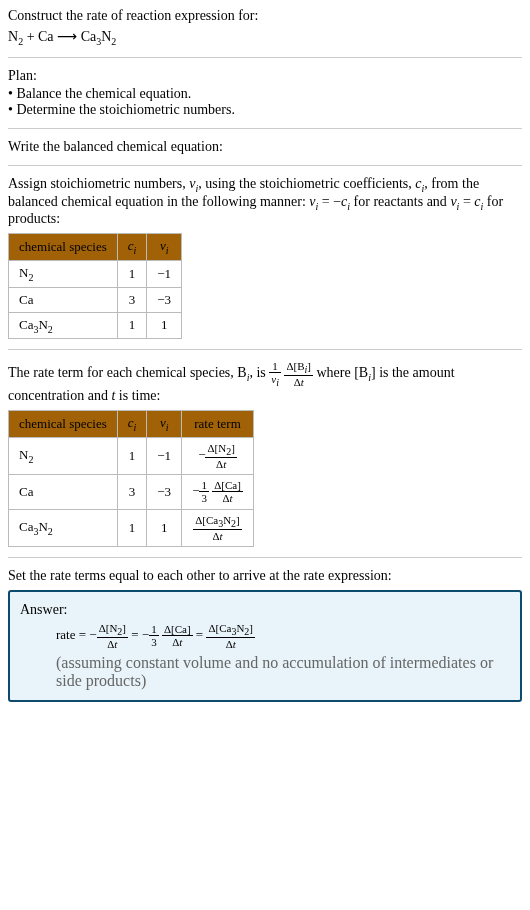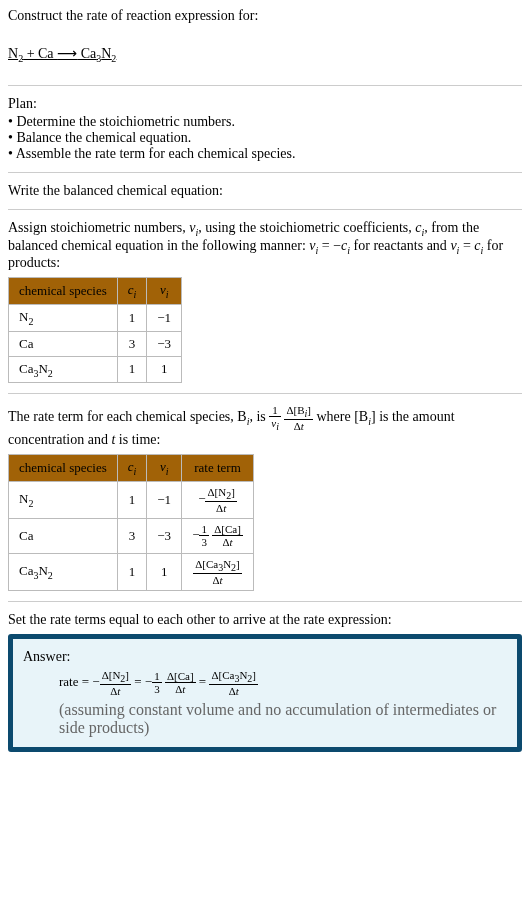--- a/index.html
+++ b/index.html
@@ -19,22 +19,21 @@
       margin-bottom: 4px;
     }
     hr {
       border: none;
       border-top: 1px solid #ccc;
       margin: 10px 0;
     }
     .eq {
       font-family: Georgia, serif;
       font-size: 14px;
-      margin: 21px 0;
-      text-decoration: underline;
+      margin: 4px 0;
     }
     .plan-list {
       list-style: none;
       margin-top: 2px;
     }
     .plan-list li::before {
       content: "• ";
     }
     table {
       border-collapse: collapse;
@@ -77,21 +76,21 @@
       display: block;
       padding: 0 2px;
     }
     .note {
       font-size: 10px;
       color: #666;
       margin-top: 2px;
     }
     .answer-box {
       background: #e8f4f9;
-      border: 5px solid #0c4a6e;
+      border: 2px solid #0c4a6e;
       border-radius: 3px;
       padding: 10px;
       margin-top: 6px;
     }
     .answer-label {
       margin-bottom: 4px;
     }
     .answer-body {
       padding-left: 36px;
       font-size: 13px;
@@ -112,23 +111,22 @@
 <div class="section">
   <div>Construct the rate of reaction expression for:</div>
   <div class="eq">N<span class="sub">2</span> + Ca <span class="arrow">⟶</span> Ca<span class="sub">3</span>N<span class="sub">2</span></div>
 </div>
 
 <hr>
 
 <div class="section">
   <div>Plan:</div>
   <ul class="plan-list">
+    <li>Balance the chemical equation.</li>
     <li>Determine the stoichiometric numbers.</li>
-    <li>Balance the chemical equation.</li>
-    <li>Assemble the rate term for each chemical species.</li>
   </ul>
 </div>
 
 <hr>
 
 <div class="section">
   <div>Write the balanced chemical equation:</div>
 </div>
 
 <hr>

